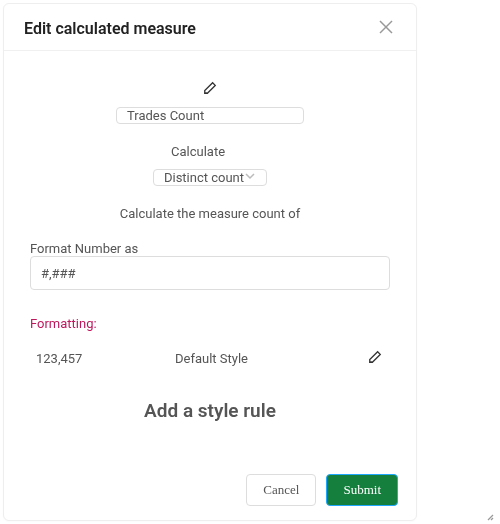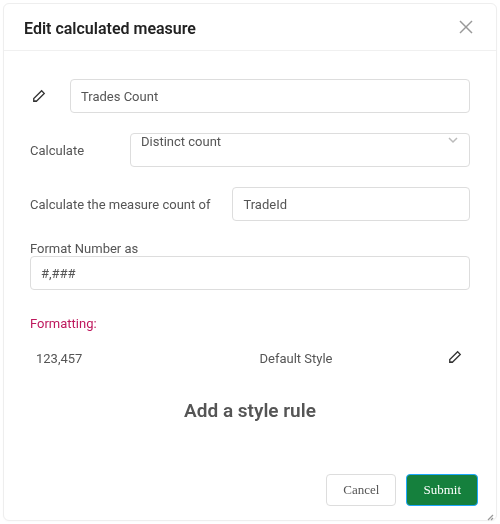--- a/index.html
+++ b/index.html
@@ -4,21 +4,21 @@
   <style>
     * { box-sizing: border-box; margin: 0; padding: 0; }
     body {
       font-family: -apple-system, BlinkMacSystemFont, "Segoe UI", Roboto, sans-serif;
       background: #fff;
       width: 500px;
       height: 524px;
       position: relative;
     }
     .dialog {
-      width: 494px;
+      width: 414px;
       height: 518px;
       margin: 3px;
       border: 1px solid #eee;
       border-radius: 6px;
       background: #fff;
       display: flex;
       flex-direction: column;
       box-shadow: 0 1px 2px rgba(0,0,0,0.02);
     }
     .dialog-header {
@@ -43,22 +43,23 @@
       color: #999;
     }
     .close-btn svg { width: 14px; height: 14px; stroke: #999; stroke-width: 1.5; }
     .dialog-body {
       padding: 28px 26px 10px 26px;
       flex: 1;
     }
     .row {
       display: flex;
       align-items: center;
-      gap: 22px;
+      gap: 10px;
       margin-bottom: 20px;
+      flex-direction: column;
     }
     .edit-icon {
       width: 18px;
       height: 18px;
       display: flex;
       align-items: center;
       justify-content: center;
       color: #333;
     }
     .edit-icon svg { width: 14px; height: 14px; stroke: #333; stroke-width: 1.5; fill: none; }
@@ -119,21 +120,20 @@
     }
     .format-example {
       font-size: 13px;
       color: #555;
       width: 110px;
     }
     .format-style {
       font-size: 13px;
       color: #555;
       flex: 1;
-      text-align: center;
     }
     .format-edit {
       width: 18px;
       height: 18px;
       display: flex;
       align-items: center;
       justify-content: center;
       cursor: pointer;
     }
     .format-edit svg { width: 14px; height: 14px; stroke: #333; stroke-width: 1.5; fill: none; }
@@ -215,21 +215,20 @@
         <span class="chevron">
           <svg viewBox="0 0 12 12">
               <polyline points="2,4 6,8 10,4"></polyline>
             </svg>
         </span>
       </div>
     </div>
 
     <div class="row">
       <span class="label">Calculate the measure count of</span>
-      <input class="input" type="text" value="TradeId" style="">
     </div>
 
     <div class="label-block">Format Number as</div>
     <input class="full-input" type="text" value="#,###" style="">
 
     <div class="formatting-label">Formatting:</div>
 
     <div class="format-row">
       <span class="format-example">123,457</span>
       <span class="format-style">Default Style</span>

